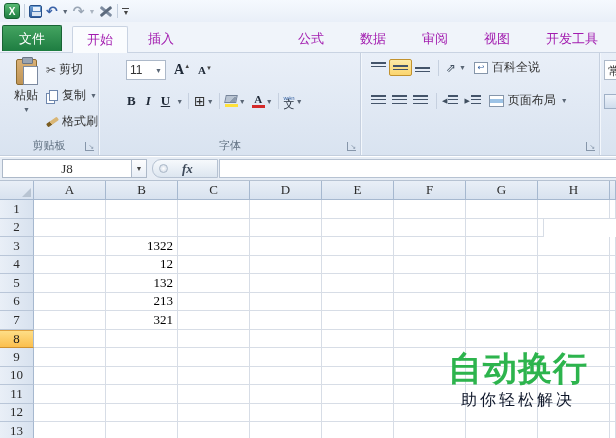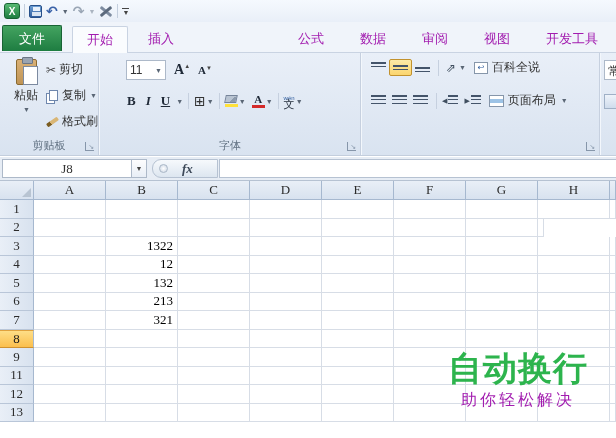--- a/index.html
+++ b/index.html
@@ -404,20 +404,32 @@
       <div class="cell" style="width: 72px;"></div>
       <div class="cell" style="width: 72px;"></div>
       <div class="cell" style="width: 72px;"></div>
       <div class="cell" style="width: 72px;"></div>
       <div class="cell" style="width: 72px;"></div>
       <div class="cell" style="width: 72px;"></div>
       <div class="cell" style="width: 72px;"></div>
       <div class="cell" style="width: 6px;"></div>
     </div>
     <div class="grow">
+      <div class="rhdr" style="width: 34px;">10</div>
+      <div class="cell" style="width: 72px;"></div>
+      <div class="cell" style="width: 72px;"></div>
+      <div class="cell" style="width: 72px;"></div>
+      <div class="cell" style="width: 72px;"></div>
+      <div class="cell" style="width: 72px;"></div>
+      <div class="cell" style="width: 72px;"></div>
+      <div class="cell" style="width: 72px;"></div>
+      <div class="cell" style="width: 72px;"></div>
+      <div class="cell" style="width: 6px;"></div>
+    </div>
+    <div class="grow">
       <div class="rhdr" style="width: 34px;">11</div>
       <div class="cell" style="width: 72px;"></div>
       <div class="cell" style="width: 72px;"></div>
       <div class="cell" style="width: 72px;"></div>
       <div class="cell" style="width: 72px;"></div>
       <div class="cell" style="width: 72px;"></div>
       <div class="cell" style="width: 72px;"></div>
       <div class="cell" style="width: 72px;"></div>
       <div class="cell" style="width: 72px;"></div>
       <div class="cell" style="width: 6px;"></div>
@@ -443,14 +455,14 @@
       <div class="cell" style="width: 72px;"></div>
       <div class="cell" style="width: 72px;"></div>
       <div class="cell" style="width: 72px;"></div>
       <div class="cell" style="width: 72px;"></div>
       <div class="cell" style="width: 6px;"></div>
     </div>
   </div>
 
 <div class="wm">
   <div class="wm-title" style="color: rgb(45, 180, 77);">自动换行</div>
-  <div class="wm-sub" style="color: #a21caf;">助你轻松解决</div>
+  <div class="wm-sub" style="color: #0f172a;">助你轻松解决</div>
 </div>
 
 </body></html>

